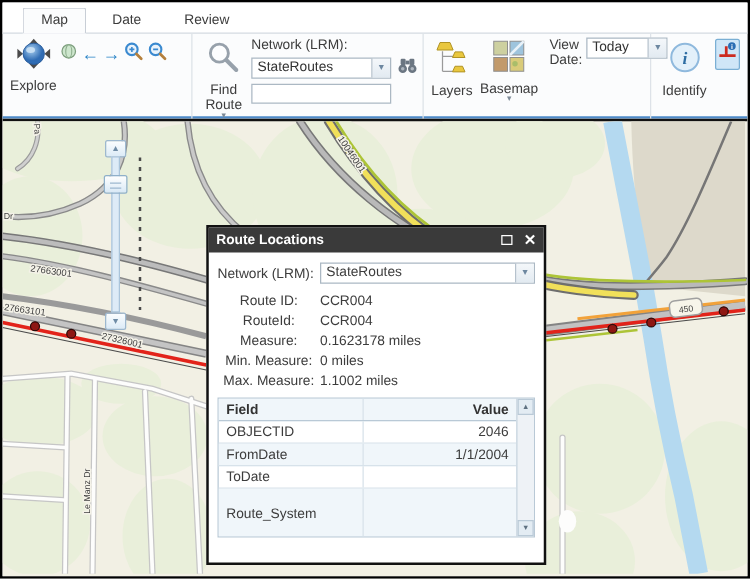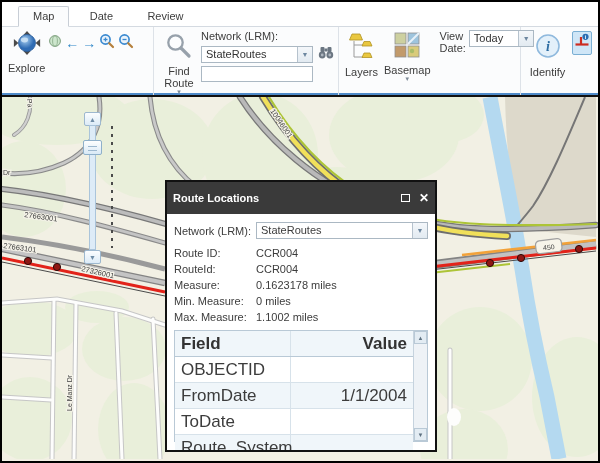--- a/index.html
+++ b/index.html
@@ -48,37 +48,37 @@
            border:1px solid #aac4da; }
   .shandle{ position:absolute; left:-1px; top:28px; width:19px; height:15px;
             background:linear-gradient(#fefefe,#d9e9f6); border:1px solid #8fb0ca; border-radius:2px; }
   .shandle:after{ content:""; display:block; margin:5px 4px; border-top:1px solid #9db8cf; border-bottom:1px solid #9db8cf; height:3px; }
   .sticks{ position:absolute; left:27px; top:14px; width:2px; height:122px;
            background:repeating-linear-gradient(to bottom,#4a4a4a 0 3px,transparent 3px 8px); }
 
   
   .dialog{ position:absolute; left:163px; top:83px; width:272px; height:272px; background:#fff;
            border:2px solid #111; display:flex; flex-direction:column; }
-  .dlg-title{ height:32px; background:#3a3a3a; color:#fff; font-size:11px; font-weight:bold;
+  .dlg-title{ height:20px; background:#3a3a3a; color:#fff; font-size:11px; font-weight:bold;
               display:flex; align-items:center; padding:0 6px; flex:none; }
   .dlg-title .sp{ flex:1; }
   .dlg-max{ width:9px; height:8px; border:1.5px solid #fff; margin-right:9px; }
   .dlg-close{ color:#fff; font-size:12px; font-weight:bold; line-height:10px; }
   .dlg-body{ flex:1; padding:8px 7px 6px; overflow:hidden; }
   .drow{ display:flex; align-items:center; margin-bottom:3px; }
   .drow .lbl{ width:82px; flex:none; font-size:11px; color:#3c3c3c; }
   .drow .val{ font-size:11px; color:#3c3c3c; }
   .drow .combo{ flex:1; }
-  .staticrow{ margin-bottom:1px; height:15px; }
+  .staticrow{ margin-bottom:1px; height:15px;text-align:center; }
   .dtable{ margin-top:6px; border:1px solid #b9c9d6; display:flex; height:112px; }
   .dt-main{ flex:1; display:flex; flex-direction:column; }
   .dt-headrow{ display:flex; background:#f0f6fa; border-bottom:1px solid #b9c9d6; flex:none; }
   .dt-row{ display:flex; border-bottom:1px solid #d7e2ea; }
   .dt-row.alt{ background:#f0f6fa; }
-  .dt-cell{ font-size:17px; color:#3c3c3c; padding:3px 6px 2px; }
+  .dt-cell{ font-size:11px; color:#3c3c3c; padding:3px 6px 2px; }
   .dt-f{ width:116px; flex:none; border-right:1px solid #d7e2ea; }
   .dt-v{ flex:1; word-wrap:break-word; overflow:hidden;text-align:right; }
   .dt-headrow .dt-cell{ font-weight:bold; color:#333; }
   .dt-scroll{ width:14px; flex:none; background:#eef2f6; border-left:1px solid #c6d3de;
               display:flex; flex-direction:column; justify-content:space-between; }
   .dt-sbtn{ height:13px; background:#e3ecf3; border:1px solid #b9c9d6; font-size:6px; color:#5e7181;
             text-align:center; line-height:12px; }
 </style>
 </head>
 <body>
@@ -408,20 +408,21 @@
           </div>
 
         <div class="dtable">
           <div class="dt-main">
             <div class="dt-headrow">
               <div class="dt-cell dt-f">Field</div>
               <div class="dt-cell dt-v">Value</div>
             </div>
             <div class="dt-row">
               <div class="dt-cell dt-f">OBJECTID</div>
+              <div class="dt-cell dt-v">2046</div>
             </div>
             <div class="dt-row alt">
               <div class="dt-cell dt-f">FromDate</div>
               <div class="dt-cell dt-v">1/1/2004</div>
             </div>
             <div class="dt-row">
               <div class="dt-cell dt-f">ToDate</div>
             </div>
             <div class="dt-row alt" style="flex:1; border-bottom:none;">
               <div class="dt-cell dt-f" style="display:flex;align-items:center;">Route_System</div>

